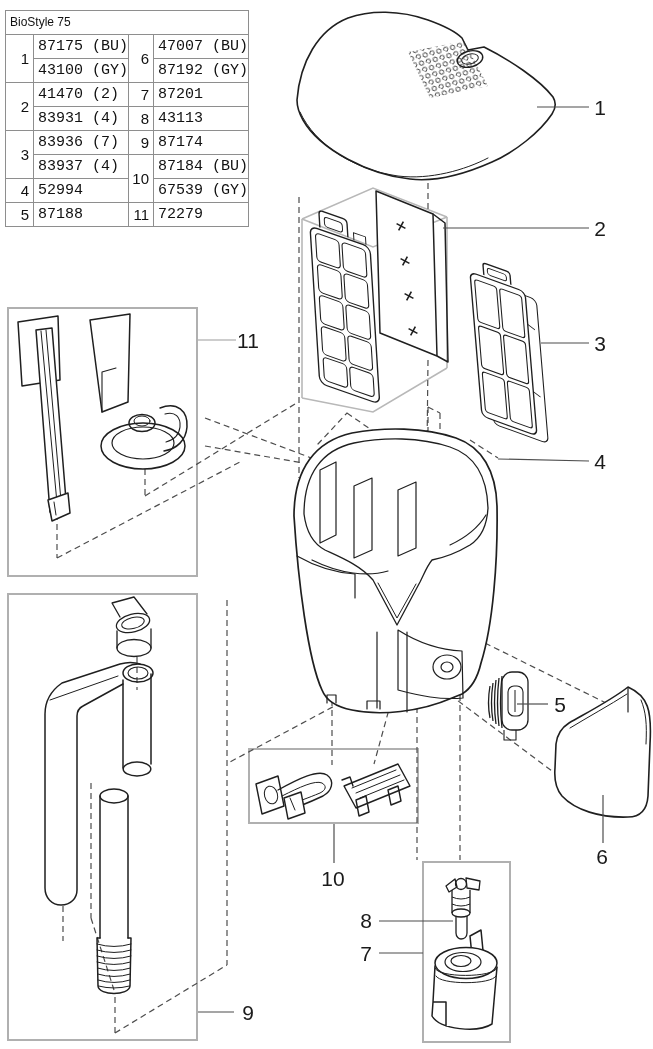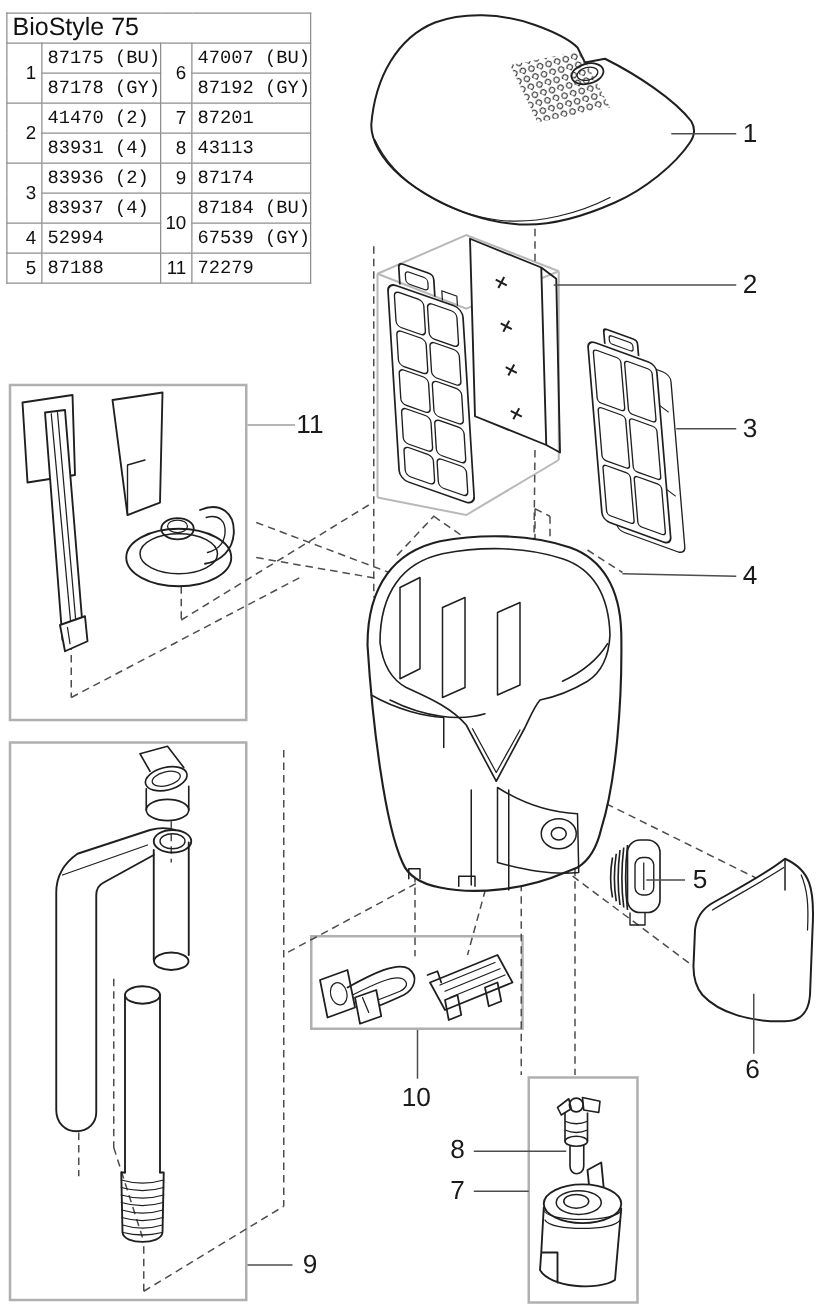--- a/index.html
+++ b/index.html
@@ -5,21 +5,21 @@
   html,body{margin:0;padding:0;background:#fff;}
   .page{position:relative;width:653px;height:1049px;background:#ffffff;
         font-family:"Liberation Sans",sans-serif;overflow:hidden;}
   .diagram-svg{position:absolute;left:0;top:0;width:653px;height:1049px;}
 
   
   .parts-table{position:absolute;left:5px;top:10px;border-collapse:collapse;
                color:#111;font-size:15px;}
   .parts-table td,.parts-table th{border:1px solid #8e8e8e;height:23px;
                line-height:23px;padding:0;background:#fff;white-space:nowrap;}
-  .parts-table th{font-weight:normal;text-align:left;padding-left:4px;font-size:20px;}
+  .parts-table th{font-weight:normal;text-align:left;padding-left:4px;font-size:12px;}
   .parts-table td.num{text-align:right;padding-right:4px;}
   .parts-table td.code{text-align:left;padding-left:4px;font-family:Liberation Mono, monospace;}
 
   
   .callout{position:absolute;transform:translate(-50%,-50%);font-size:21px;
            color:#1a1a1a;line-height:1;}
 </style>
 </head>
 <body>
 
@@ -312,37 +312,37 @@
         <tr>
           <th colspan="4">BioStyle 75</th>
         </tr>
     <tr>
       <td class="num" rowspan="2">1</td>
       <td class="code">87175 (BU)</td>
       <td class="num" rowspan="2">6</td>
       <td class="code">47007 (BU)</td>
     </tr>
     <tr>
-      <td class="code">87178 (GY)</td>
+      <td class="code">43100 (GY)</td>
       <td class="code">87192 (GY)</td>
     </tr>
     <tr>
       <td class="num" rowspan="2">2</td>
       <td class="code">41470 (2)</td>
       <td class="num">7</td>
       <td class="code">87201</td>
     </tr>
     <tr>
       <td class="code">83931 (4)</td>
       <td class="num">8</td>
       <td class="code">43113</td>
     </tr>
     <tr>
       <td class="num" rowspan="2">3</td>
-      <td class="code">83936 (2)</td>
+      <td class="code">83936 (7)</td>
       <td class="num">9</td>
       <td class="code">87174</td>
     </tr>
     <tr>
       <td class="code">83937 (4)</td>
       <td class="num" rowspan="2">10</td>
       <td class="code">87184 (BU)</td>
     </tr>
     <tr>
       <td class="num">4</td>

